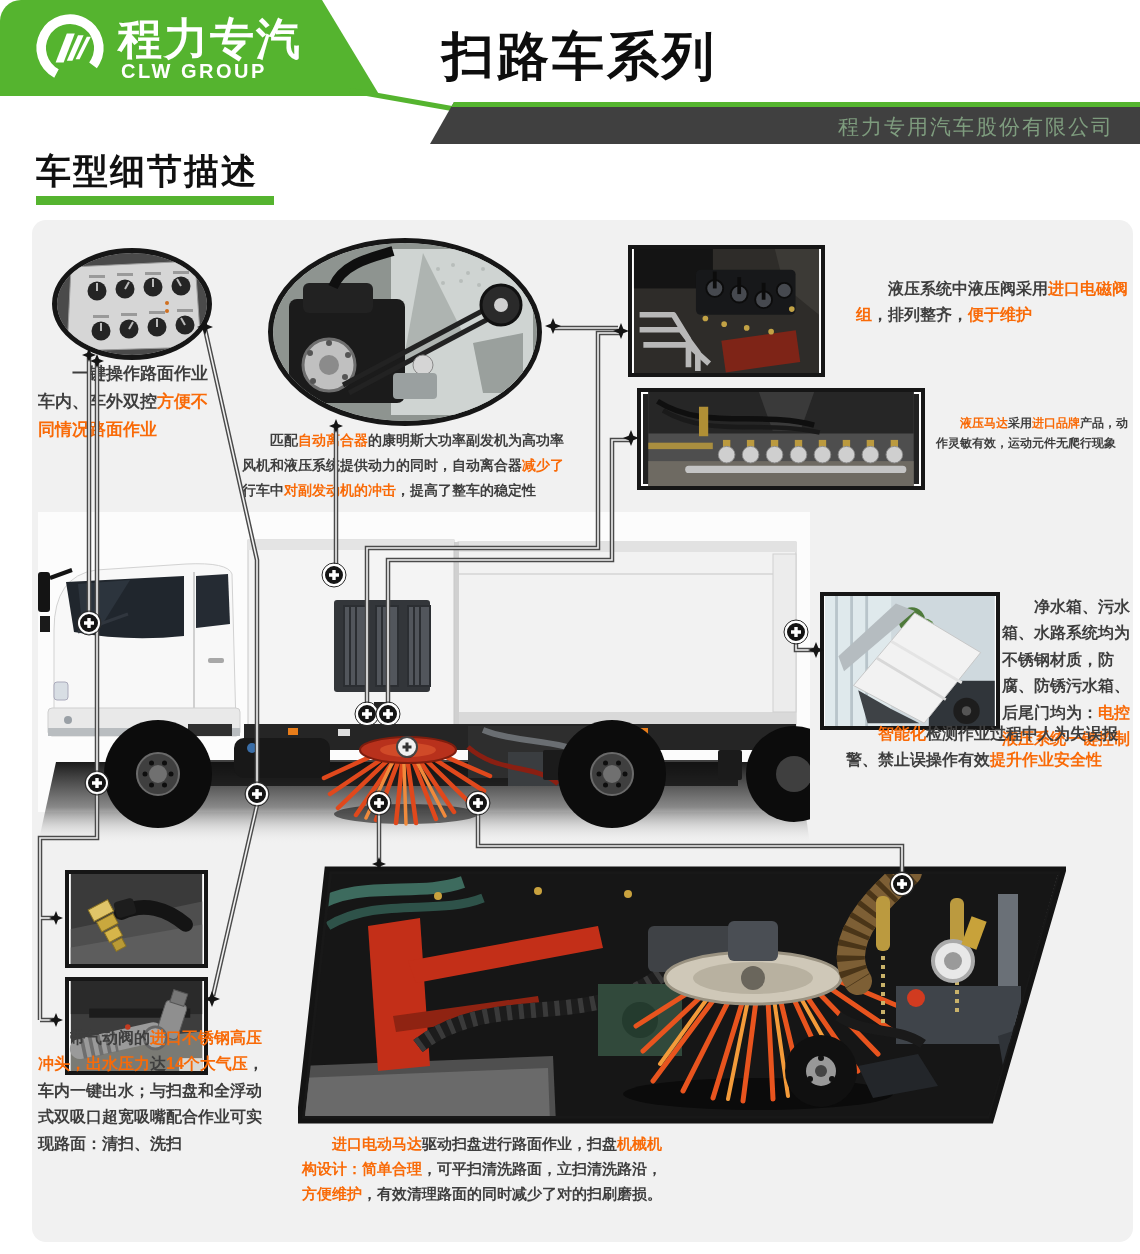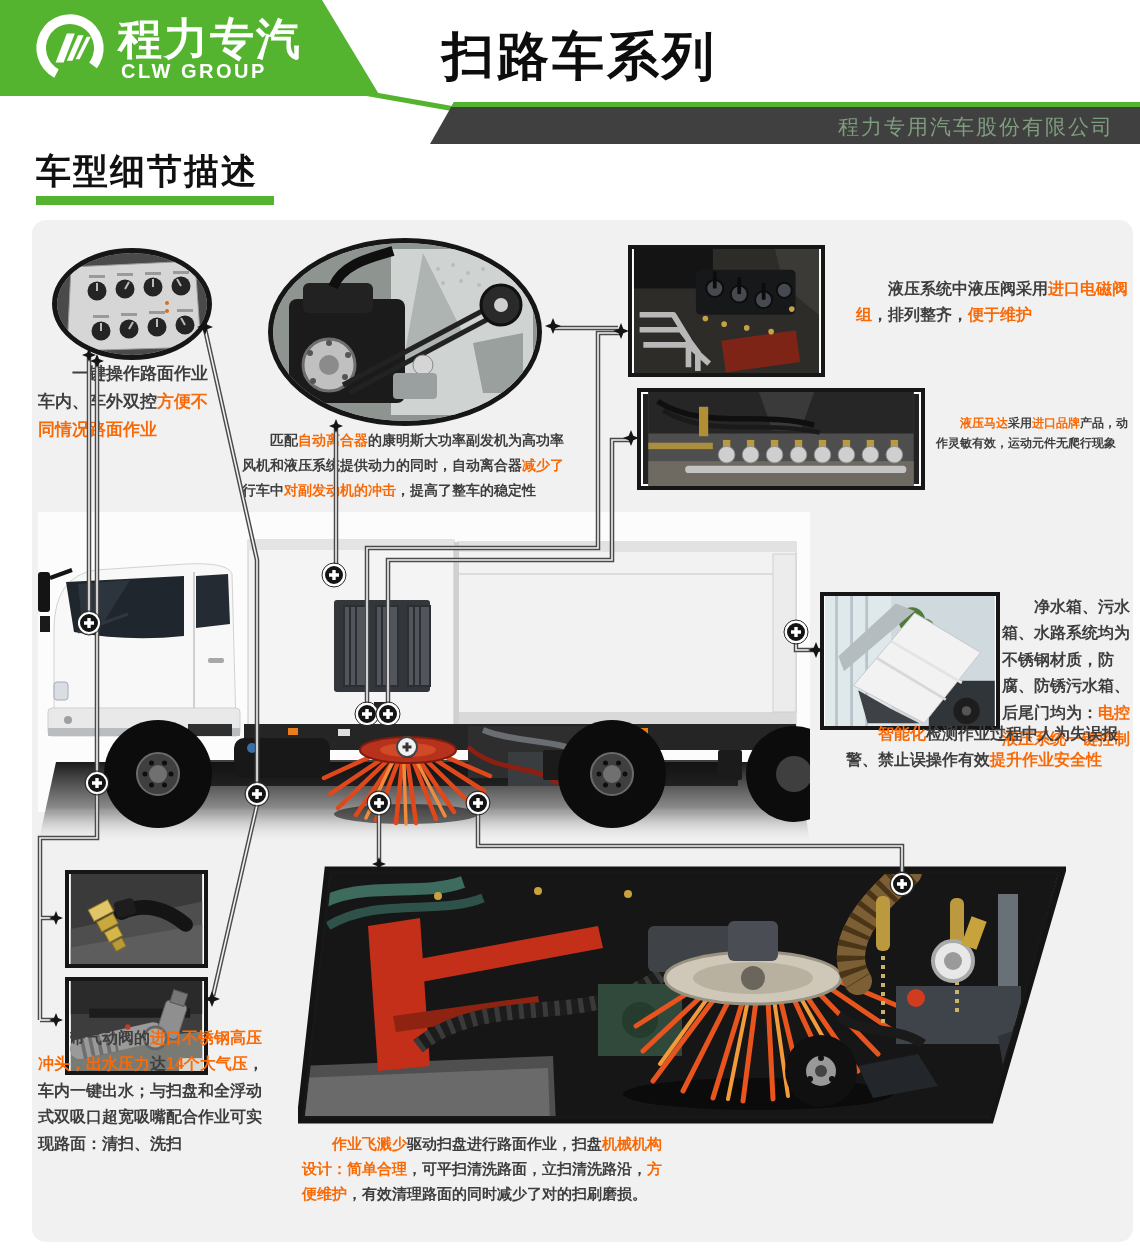--- a/index.html
+++ b/index.html
@@ -1,17 +1,17 @@
 <!DOCTYPE html>
 <html><head>
 <meta charset="utf-8">
 <style>
   html,body{margin:0;padding:0;background:#ffffff;}
   .page{position:relative;width:1140px;height:1254px;background:#fff;overflow:hidden;
-        font-family:"Liberation Sans","DejaVu Sans",sans-serif;}
+        font-family:"Liberation Sans","DejaVu Sans",sans-serif;border-radius:21px;}
   
   .banner{position:absolute;left:0;top:0;width:420px;height:96px;background:#55b42f;
           clip-path:polygon(0 0,322px 0,380px 96px,0 96px);}
   .logo-icon{position:absolute;left:30px;top:8px;width:80px;height:80px;}
   .logo-cn{position:absolute;left:118px;top:10px;font-size:44px;font-weight:900;color:#fff;letter-spacing:2px;}
   .logo-en{position:absolute;left:121px;top:60px;font-size:20px;font-weight:700;color:#fff;letter-spacing:2.5px;text-align:right;}
   .main-title{position:absolute;left:442px;top:22px;font-size:52px;font-weight:900;color:#0d0d0d;letter-spacing:3px;}
   .diag-line{position:absolute;left:350px;top:88px;width:112px;height:5px;background:#55b42f;
              transform:rotate(10deg);transform-origin:left center;}
   .sub-band{position:absolute;left:430px;top:102px;width:710px;height:42px;background:#404040;
@@ -589,15 +589,15 @@
     </g>
   </svg>
 
   <p class="cap t1"><span>一键操作路面作业车内、车外双控</span><span class="hl">方便不同情况路面作业</span></p>
   <p class="cap t2"><span>匹配</span><span class="hl">自动离合器</span><span>的康明斯大功率副发机为高功率风机和液压系统提供动力的同时，自动离合器</span><span class="hl">减少了</span><span>行车中</span><span class="hl">对副发动机的冲击</span><span>，提高了整车的稳定性</span></p>
   <p class="cap t3"><span>液压系统中液压阀采用</span><span class="hl">进口电磁阀组</span><span>，排列整齐，</span><span class="hl">便于维护</span></p>
   <p class="cap t4"><span class="hl">液压马达</span><span>采用</span><span class="hl">进口品牌</span><span>产品，动作灵敏有效，运动元件无爬行现象</span></p>
   <p class="cap t5"><span>净水箱、污水箱、水路系统均为不锈钢材质，防腐、防锈污水箱、后尾门均为：</span><span class="hl">电控液压系统一键控制</span></p>
   <p class="cap t6"><span class="hl">智能化</span><span>检测作业过程中人为失误报警、禁止误操作有效</span><span class="hl">提升作业安全性</span></p>
   <p class="cap t7"><span>带气动阀的</span><span class="hl">进口不锈钢高压冲头，出水压力</span><span>达</span><span class="hl">14个大气压</span><span>，车内一键出水；与扫盘和全浮动式双吸口超宽吸嘴配合作业可实现路面：清扫、洗扫</span></p>
-  <p class="cap t8"><span class="hl">作业飞溅少</span><span>驱动扫盘进行路面作业，扫盘</span><span class="hl">机械机构设计：简单合理</span><span>，可平扫清洗路面，立扫清洗路沿，</span><span class="hl">方便维护</span><span>，有效清理路面的同时减少了对的扫刷磨损。</span></p>
+  <p class="cap t8"><span class="hl">进口电动马达</span><span>驱动扫盘进行路面作业，扫盘</span><span class="hl">机械机构设计：简单合理</span><span>，可平扫清洗路面，立扫清洗路沿，</span><span class="hl">方便维护</span><span>，有效清理路面的同时减少了对的扫刷磨损。</span></p>
 
 </div>
 
 </body></html>

